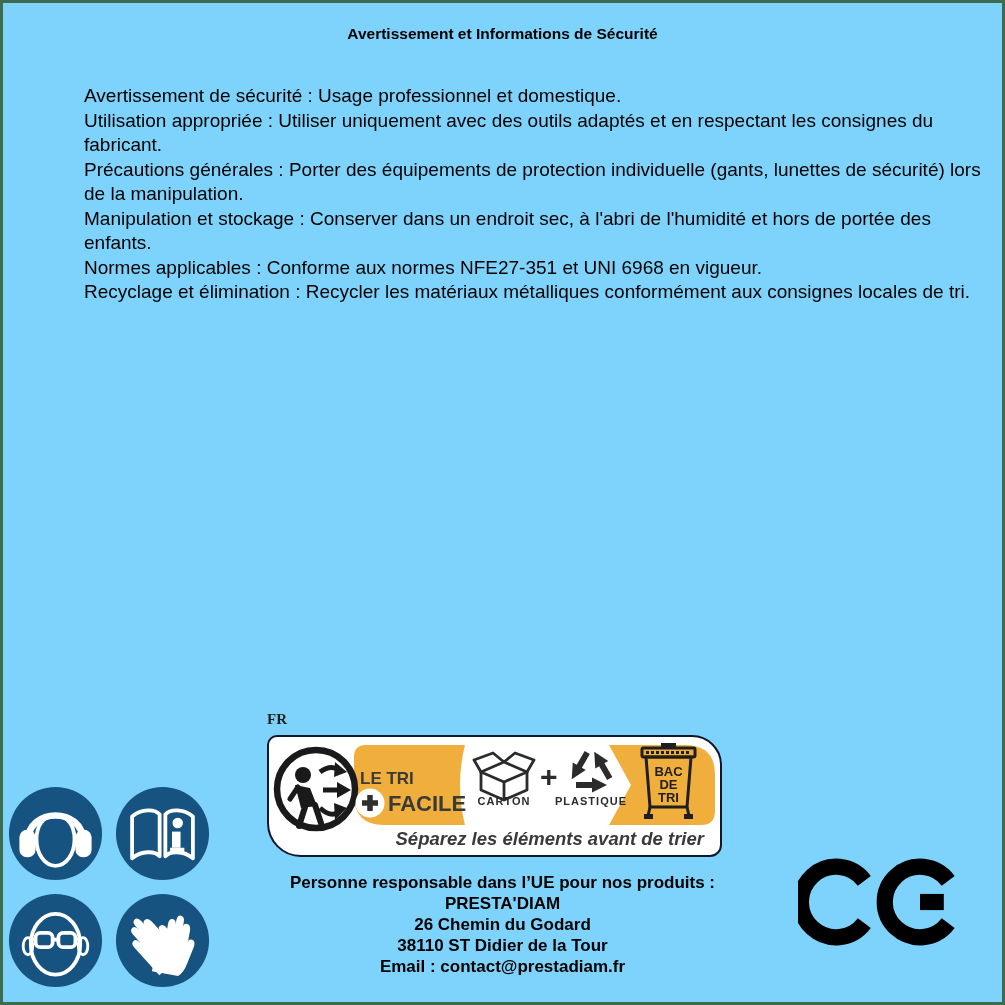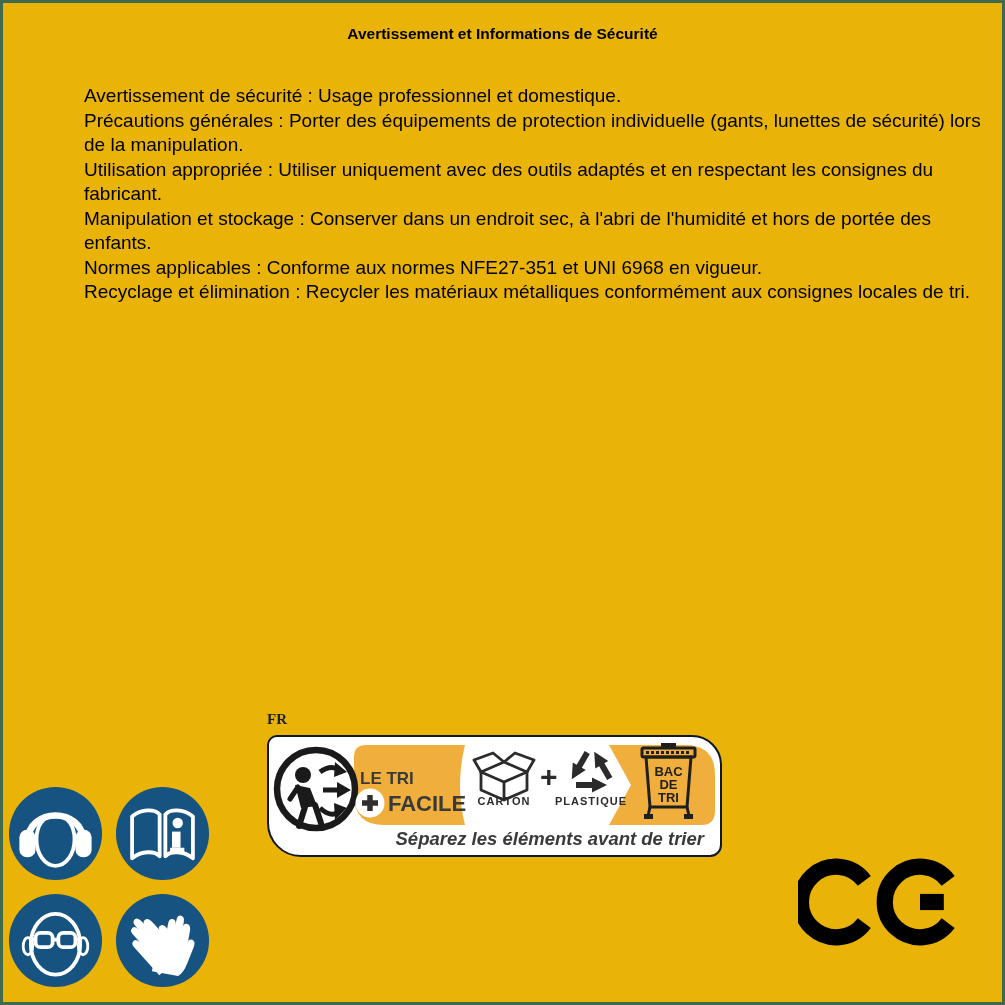--- a/index.html
+++ b/index.html
@@ -1,19 +1,19 @@
 <!DOCTYPE html>
 <html><head>
 <meta charset="utf-8">
 <style>
   html,body{margin:0;padding:0;background:#fff;}
   .page{
     position:relative;
     width:1005px;height:1005px;
-    background:#eab308;
+    background:#7dd3fc;
     font-family:"Liberation Sans","DejaVu Sans",sans-serif;
     overflow:hidden;
   }
   .page-border{
     position:absolute;inset:0;
     border:3px solid #3E6B4E;
     pointer-events:none;
   }
   .doc-title{
     position:absolute;top:25px;left:0;width:100%;
@@ -50,22 +50,22 @@
 </head>
 <body>
 
 <div class="page">
   <div class="page-border"></div>
 
   <div class="doc-title">Avertissement et Informations de Sécurité</div>
 
   <div class="safety-text">
     <div>Avertissement de sécurité : Usage professionnel et domestique.</div>
+    <div>Utilisation appropriée : Utiliser uniquement avec des outils adaptés et en respectant les consignes du fabricant.</div>
     <div>Précautions générales : Porter des équipements de protection individuelle (gants, lunettes de sécurité) lors de la manipulation.</div>
-    <div>Utilisation appropriée : Utiliser uniquement avec des outils adaptés et en respectant les consignes du fabricant.</div>
     <div>Manipulation et stockage : Conserver dans un endroit sec, à l'abri de l'humidité et hors de portée des enfants.</div>
     <div>Normes applicables : Conforme aux normes NFE27-351 et UNI 6968 en vigueur.</div>
     <div>Recyclage et élimination : Recycler les matériaux métalliques conformément aux consignes locales de tri.</div>
   </div>
 
   <div class="fr-label">FR</div>
 
   <div class="tri-box">
     <svg width="451" height="118" viewBox="0 0 451 118">
 
@@ -175,20 +175,27 @@
       <circle cx="50" cy="50" r="49" fill="#175380"></circle>
       <g transform="rotate(-42 38 62)">
         <path d="M 28,86 L 28,47 Q 28,41 32,41 Q 36,41 36,47 L 36,36 Q 36,30 40,30 Q 44,30 44,36 L 44,31 Q 44,25 48,25 Q 52,25 52,31 L 52,37 Q 52,32 56,32.5 Q 60,33 60,39 L 60,52 Q 60,47 64,48 Q 68,49 67,55 L 63,72 Q 61,82 56,86 Z" fill="#fff"></path>
       </g>
       <g transform="rotate(10 62 55) translate(16,-2)">
         <path d="M 28,88 L 28,47 Q 28,41 32,41 Q 36,41 36,47 L 36,36 Q 36,30 40,30 Q 44,30 44,36 L 44,31 Q 44,25 48,25 Q 52,25 52,31 L 52,37 Q 52,32 56,32.5 Q 60,33 60,39 L 60,52 Q 60,47 64,48 Q 68,49 67,55 L 63,74 Q 61,84 56,88 Z" fill="#fff"></path>
       </g>
     </svg>
   </div>
 
+  <div class="contact-block">
+    <div>Personne responsable dans l’UE pour nos produits :</div>
+    <div>PRESTA'DIAM</div>
+    <div>26 Chemin du Godard</div>
+    <div>38110 ST Didier de la Tour</div>
+    <div>Email : contact@prestadiam.fr</div>
+  </div>
 
   <div class="ce-mark">
     <svg width="162" height="98" viewBox="0 0 170 100">
       <path d="M 69.6,27.8 A 37,37 0 1 0 69.6,72.2" fill="none" stroke="#000" stroke-width="17"></path>
       <path d="M 157.6,27.8 A 37,37 0 1 0 157.6,72.2" fill="none" stroke="#000" stroke-width="17"></path>
       <path d="M 128,50 L 153,50" stroke="#000" stroke-width="17"></path>
     </svg>
   </div>
 </div>
 

